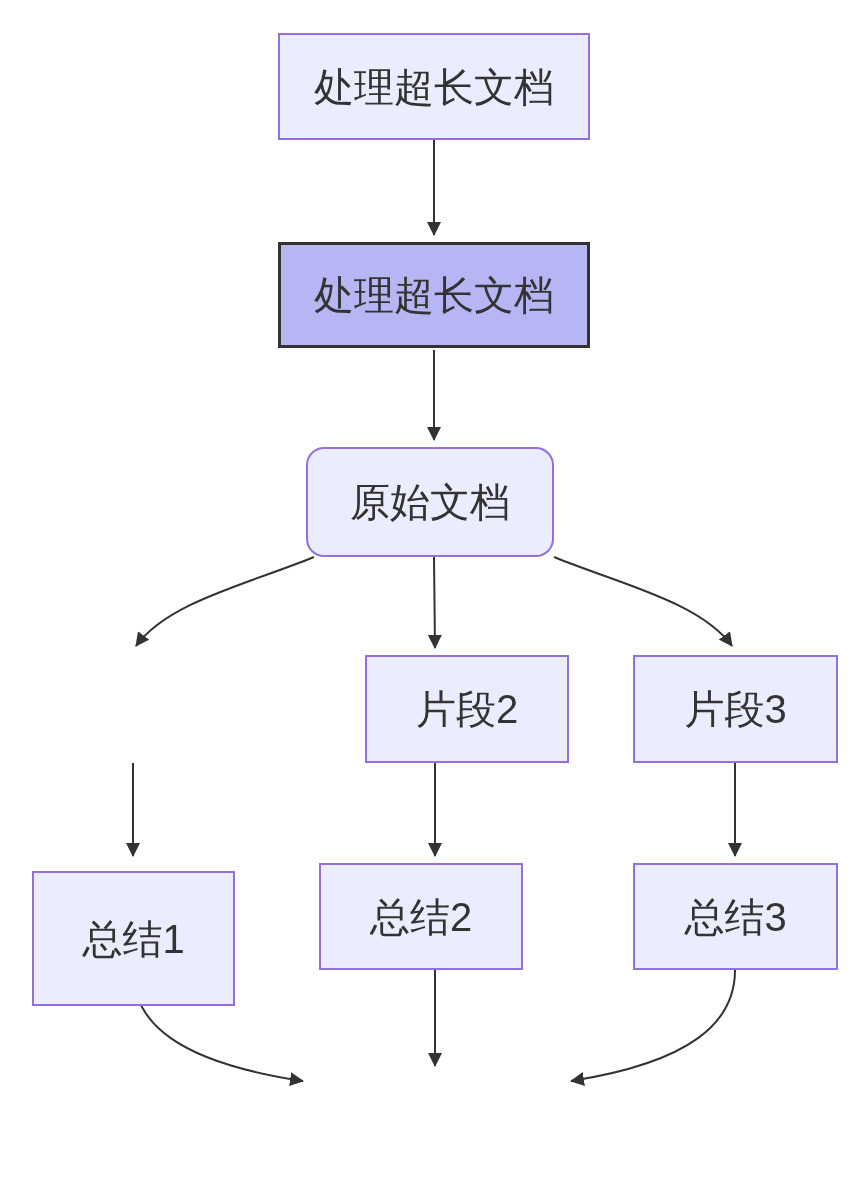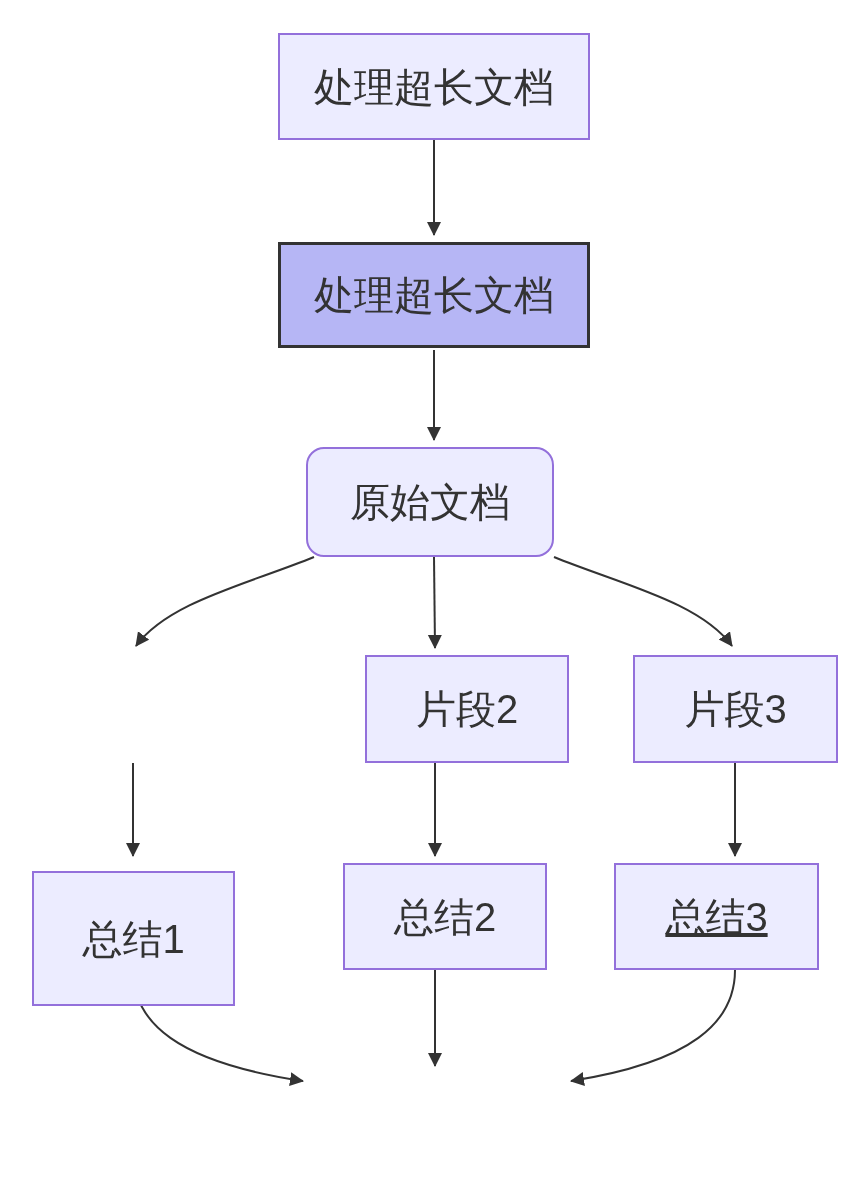--- a/index.html
+++ b/index.html
@@ -36,22 +36,22 @@
   .node.emphasis{background:var(--strategy-fill);border:3px solid var(--emphasis-border);}
   .node.result{background:var(--result-fill);border:3px solid var(--emphasis-border);}
   
   .n-a{left:278px;top:33px;width:312px;height:107px;}
   .n-b{left:278px;top:242px;width:312px;height:106px;}
   .n-c{left:306px;top:447px;width:248px;height:110px;border-radius:18px;}
   .n-d1{left:32px;top:655px;width:203px;height:108px;}
   .n-d2{left:333px;top:655px;width:204px;height:108px;margin-left:32px;}
   .n-d3{left:633px;top:655px;width:205px;height:108px;}
   .n-e1{left:32px;top:863px;width:203px;height:135px;margin-top:8px;}
-  .n-e2{left:343px;top:863px;width:204px;height:107px;}
-  .n-e3{left:614px;top:863px;width:205px;height:107px;text-decoration:underline;}
+  .n-e2{left:319px;top:863px;width:204px;height:107px;}
+  .n-e3{left:633px;top:863px;width:205px;height:107px;}
   .n-f{left:309px;top:1073px;width:257px;height:106px;}
 </style>
 </head>
 <body>
 
 <div class="canvas">
 
   <svg class="edges" viewBox="0 0 852 1196" xmlns="http://www.w3.org/2000/svg">
     <defs>
       <marker id="arrow" markerUnits="userSpaceOnUse" markerWidth="16" markerHeight="16" refX="13" refY="7" orient="auto">

